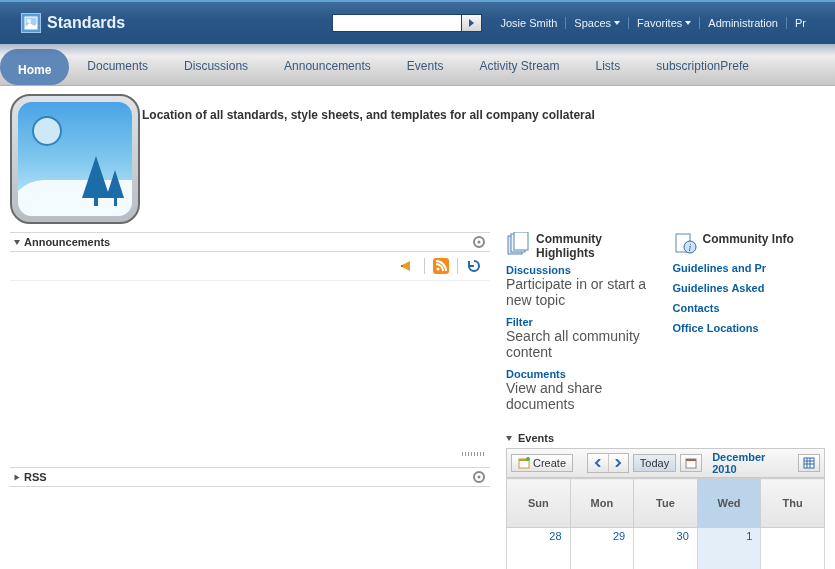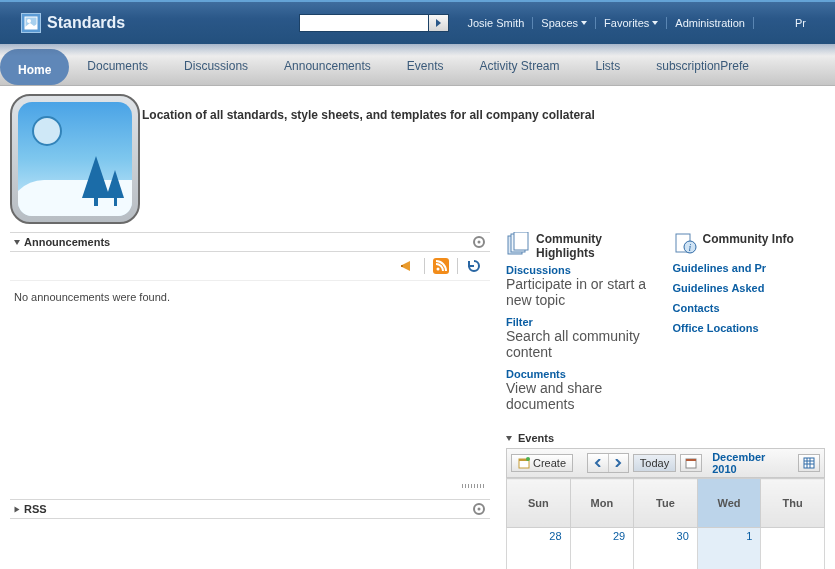--- a/index.html
+++ b/index.html
@@ -9,21 +9,21 @@
   .topbar { height: 44px; background: linear-gradient(to bottom, #3f6d9e 0%, #2a5788 40%, #23507d 100%); border-top: 2px solid #64a3d6; display: flex; align-items: center; padding: 0 21px; color: #fff; }
   .topbar .app-icon { width: 20px; height: 20px; background: #5b9bd5; border: 1px solid #9fc6e8; display: inline-flex; align-items: center; justify-content: center; margin-right: 6px; }
   .topbar .app-icon svg { width: 14px; height: 14px; }
   .topbar .app-title { font-size: 16px; font-weight: bold; color: #e8f1fa; }
   .topbar .spacer { flex: 1; }
   .topbar .search-wrap { display: flex; align-items: center; margin-right: 10px; }
   .topbar .search-input { width: 130px; height: 18px; border: 1px solid #1c4166; background: #fff; padding: 0 4px; font-size: 11px; }
   .topbar .search-btn { width: 20px; height: 18px; background: linear-gradient(#f8f8f8, #d6d6d6); border: 1px solid #1c4166; border-left: none; display: flex; align-items: center; justify-content: center; cursor: pointer; }
   .topbar .search-btn svg { width: 10px; height: 10px; }
   .topbar .link { color: #e8f1fa; font-size: 11px; cursor: pointer; padding: 0 8px; border-right: 1px solid #5a86b3; display: inline-flex; align-items: center; gap: 3px; }
-  .topbar .link:last-child { border-right: none; margin-left: 33px; }
+  .topbar .link:last-child { border-right: none; }
   .topbar .caret { width: 0; height: 0; border-left: 3px solid transparent; border-right: 3px solid transparent; border-top: 4px solid #e8f1fa; display: inline-block; }
 
   
   .tabbar { height: 42px; background: linear-gradient(to bottom, #ffffff 0%, #e3e3e3 45%, #c6c6c6 100%); border-bottom: 1px solid #b3b3b3; display: flex; align-items: flex-end; position: relative; }
   .tabbar .shadow-top { position: absolute; top: 0; left: 0; right: 0; height: 12px; background: linear-gradient(to bottom, rgba(80,110,150,0.5), rgba(255,255,255,0)); }
   .tabbar .tab { padding: 14px 18px 12px; font-size: 12px; color: #3a5a7a; cursor: pointer; }
   .tabbar .tab.active { background: #5f87b8; color: #fff; font-weight: bold; padding: 14px 18px 8px; border-radius: 18px; }
 
   
   .pagebody { padding: 8px 10px 0 10px; position: relative; height: calc(569px - 44px - 42px); }
@@ -182,21 +182,20 @@
             </svg>
         </span>
         <span class="tool-divider"></span>
         <span class="tool-icon">
           <svg viewBox="0 0 16 16">
               <path d="M8 3 a5 5 0 1 1 -5 5" fill="none" stroke="#2966a3" stroke-width="2"></path>
               <path d="M3 3 L3 8 L8 8" fill="none" stroke="#2966a3" stroke-width="2"></path>
             </svg>
         </span>
       </div>
-      <div class="panel-body">No announcements were found.</div>
 
       <div class="drag-handle">
           <div class="dots"></div>
         </div>
 
       <div class="panel-head" style="margin-top:10px;">
         <span class="twist closed"></span>
         <span class="title">RSS</span>
         <span class="fill"></span>
         <span class="gear">

